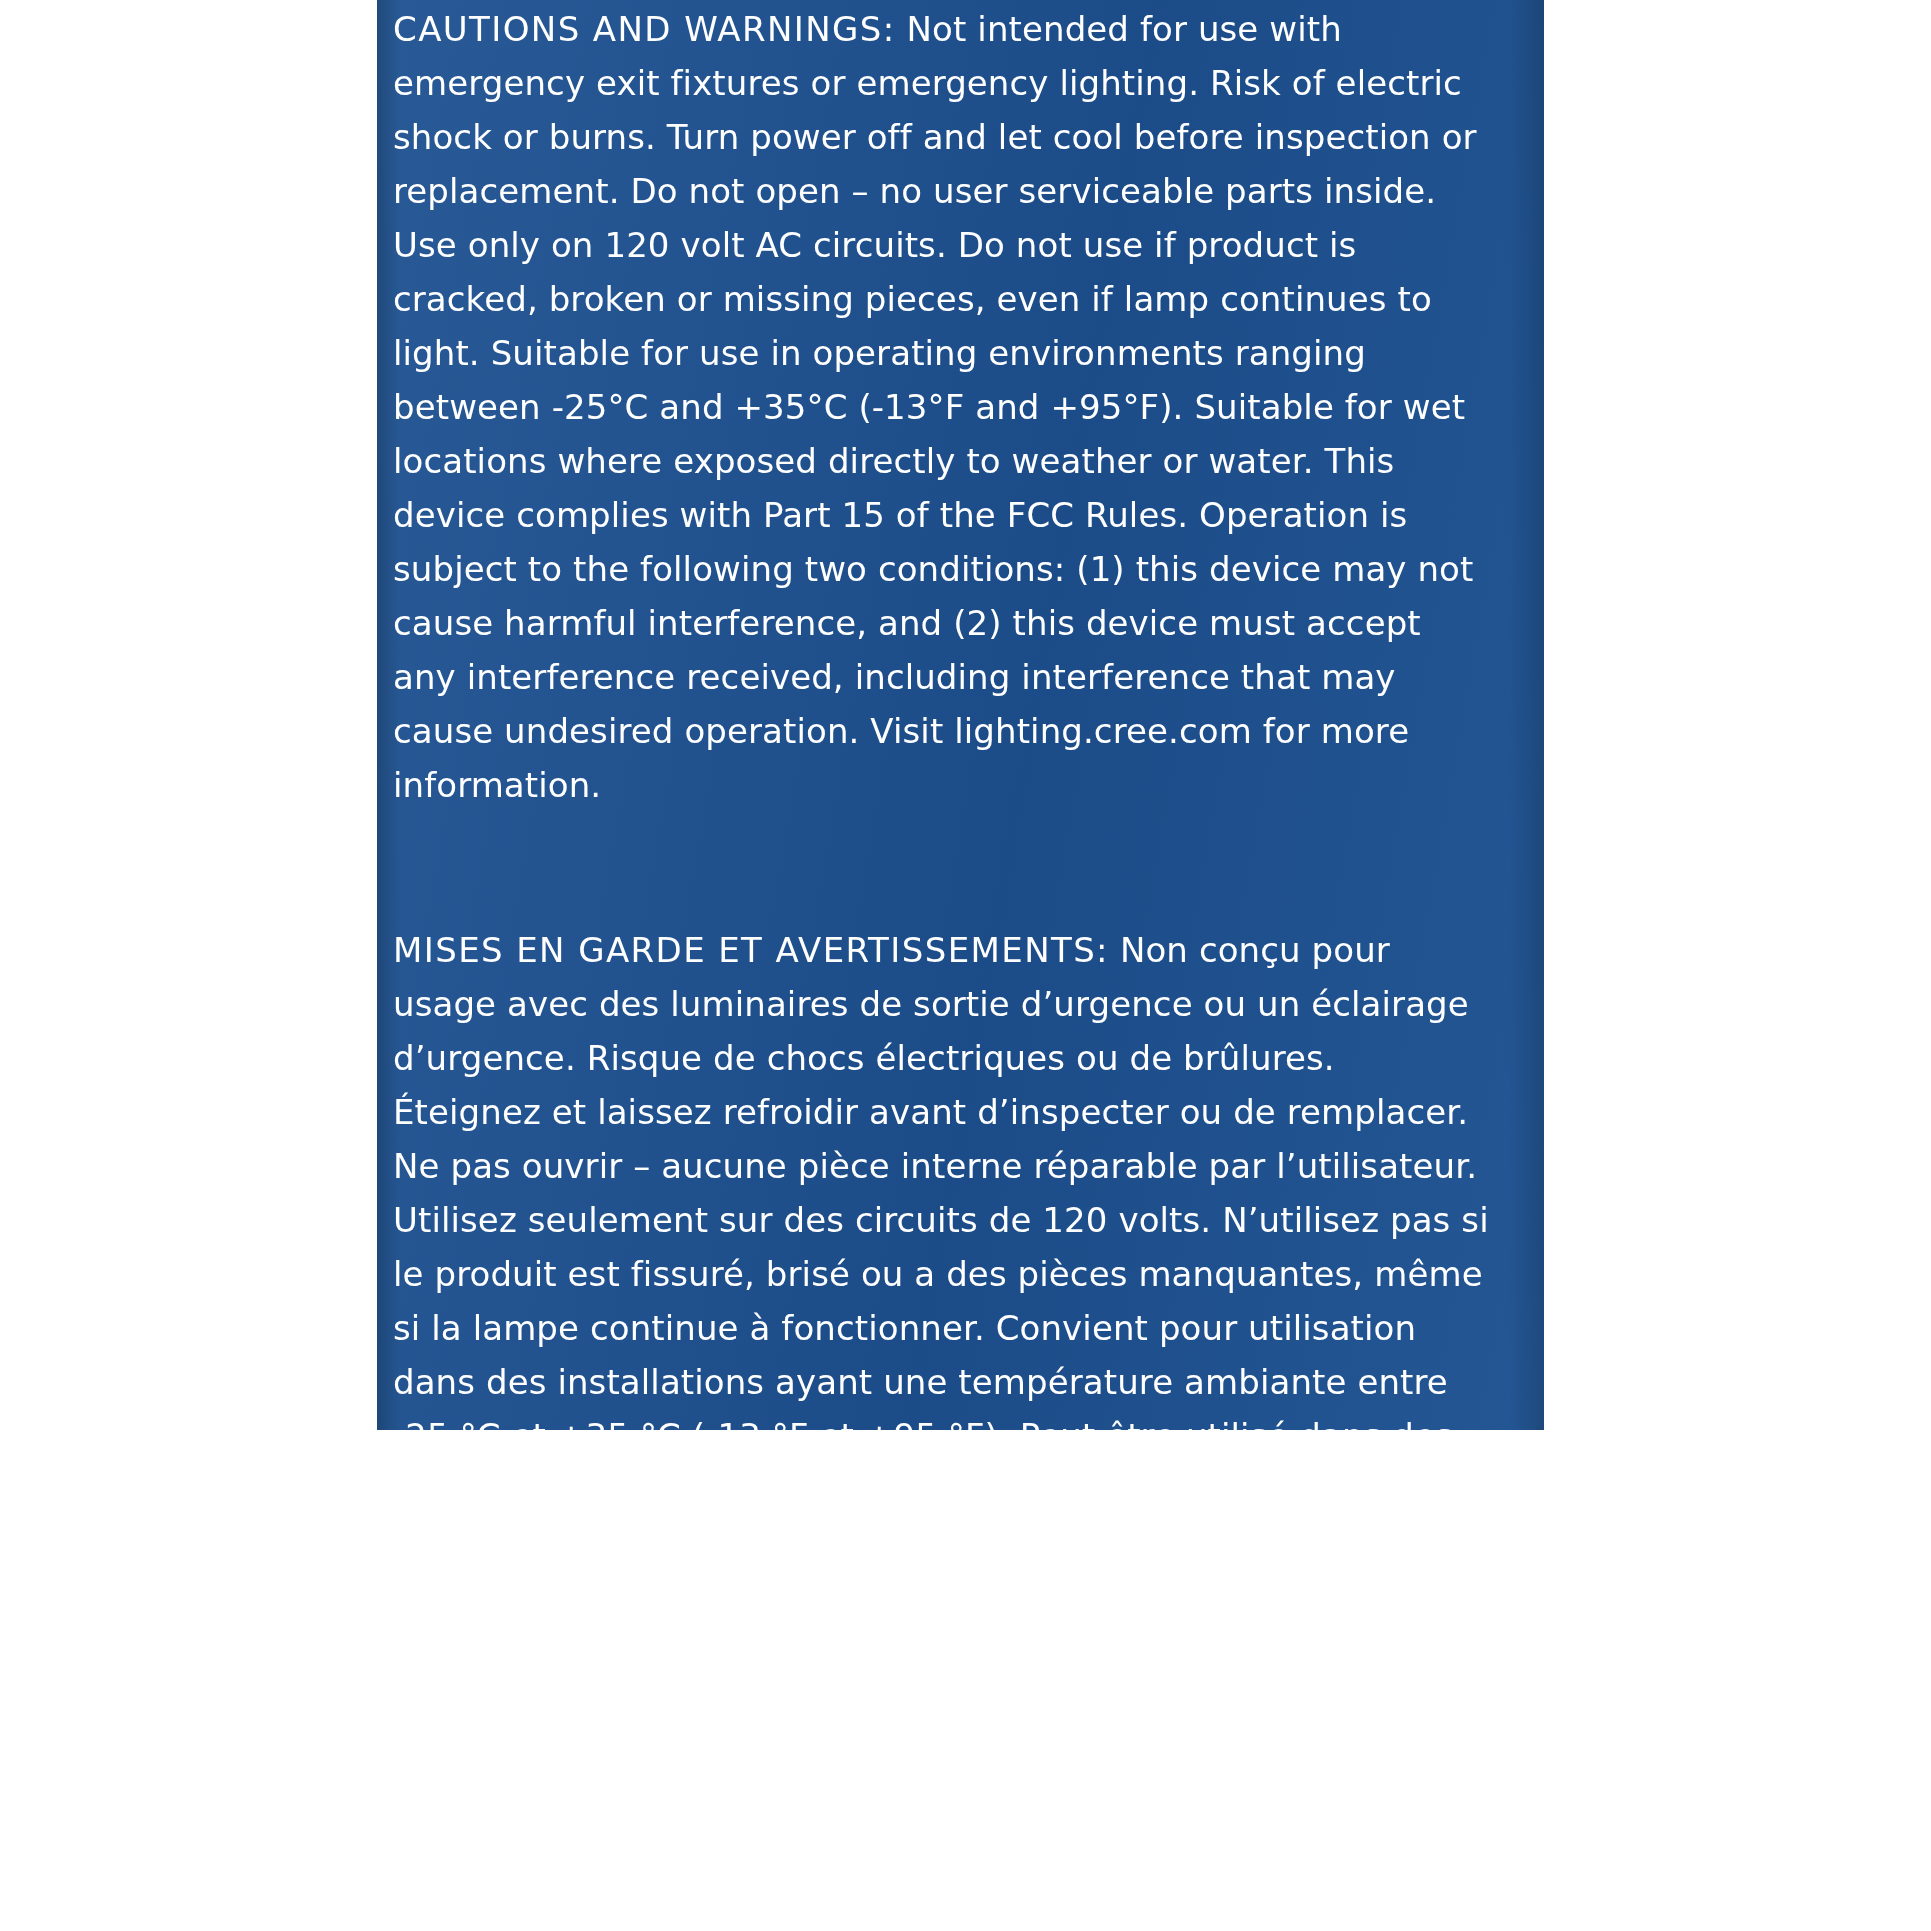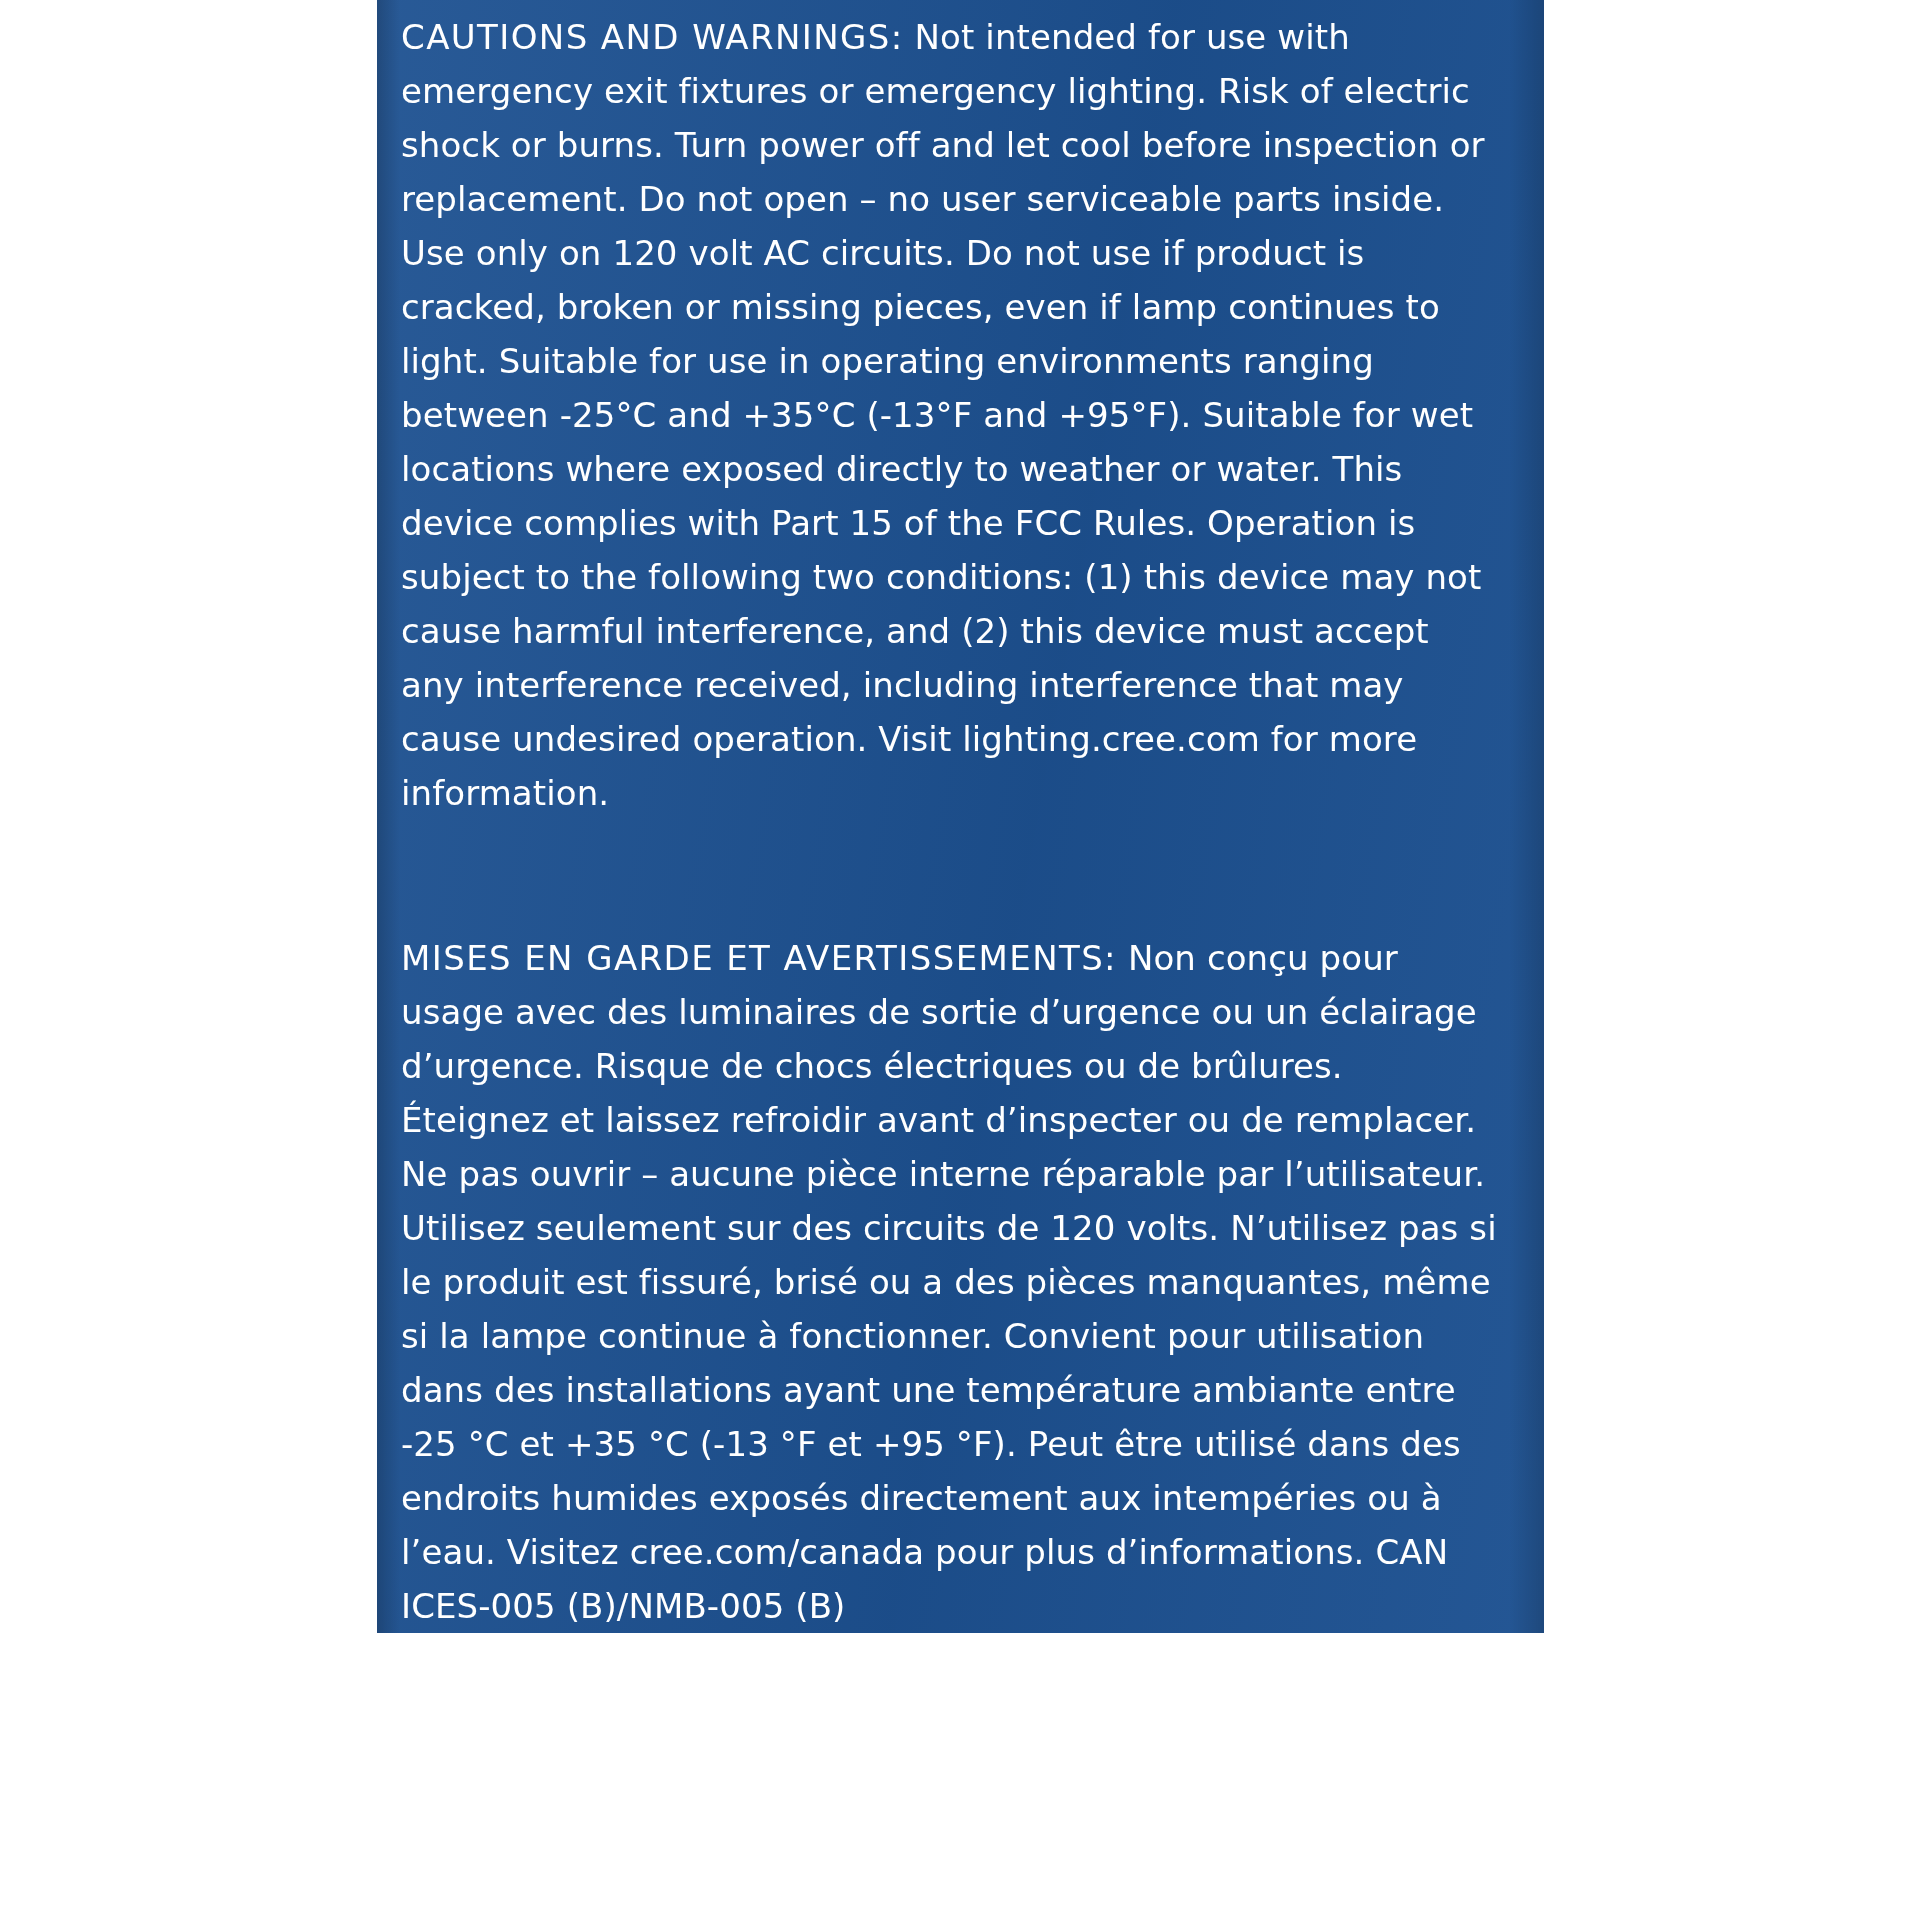--- a/index.html
+++ b/index.html
@@ -11,26 +11,26 @@
     width: 1931px;
     height: 1931px;
     overflow: hidden;
     font-family: "DejaVu Sans", sans-serif;
   }
   .package-panel {
     position: absolute;
     left: 377px;
     top: 0;
     width: 1167px;
-    height: 1633px;
+    height: 1430px;
     background: #1d5191;
     background-image:
       linear-gradient(100deg, rgba(255,255,255,0.05) 0%, rgba(0,0,0,0.06) 55%, rgba(255,255,255,0.03) 100%);
     box-sizing: border-box;
-    padding: 8px;
+    padding: 0;
     overflow: hidden;
   }
   .panel-left-shade {
     position: absolute;
     left: 0; top: 0; bottom: 0;
     width: 23px;
     background: linear-gradient(90deg, rgba(0,0,0,0.18), rgba(0,0,0,0));
     pointer-events: none;
   }
   .panel-right-shade {

